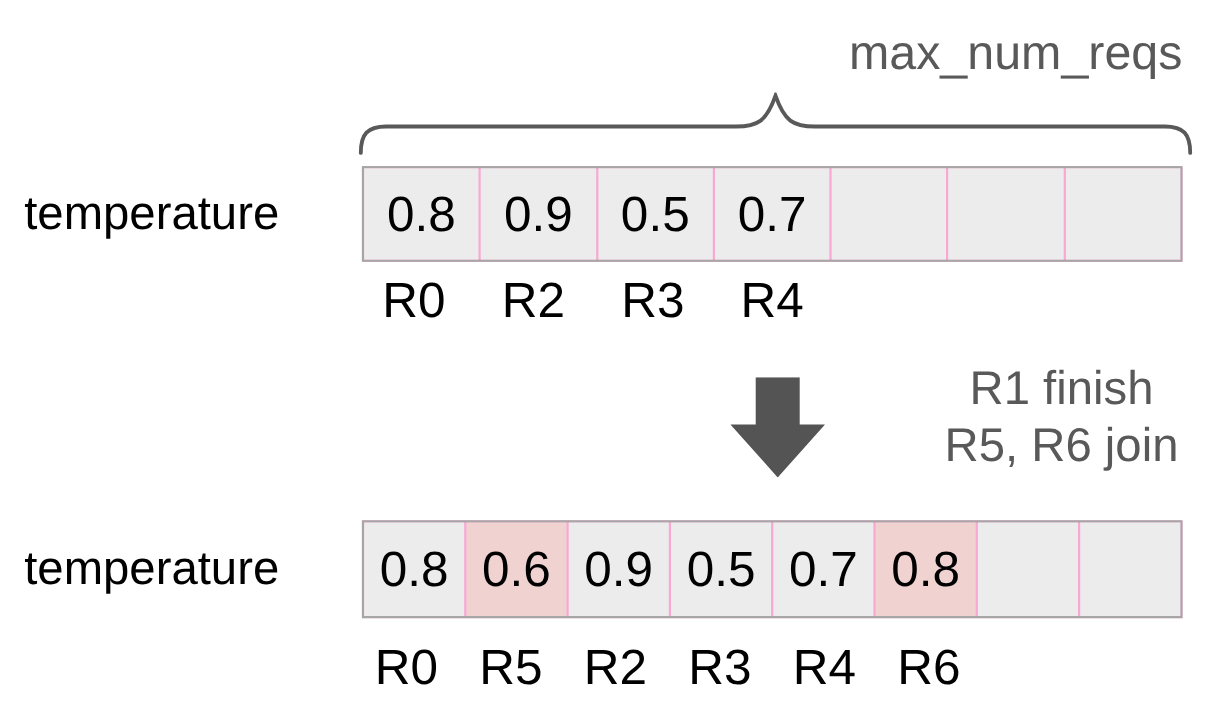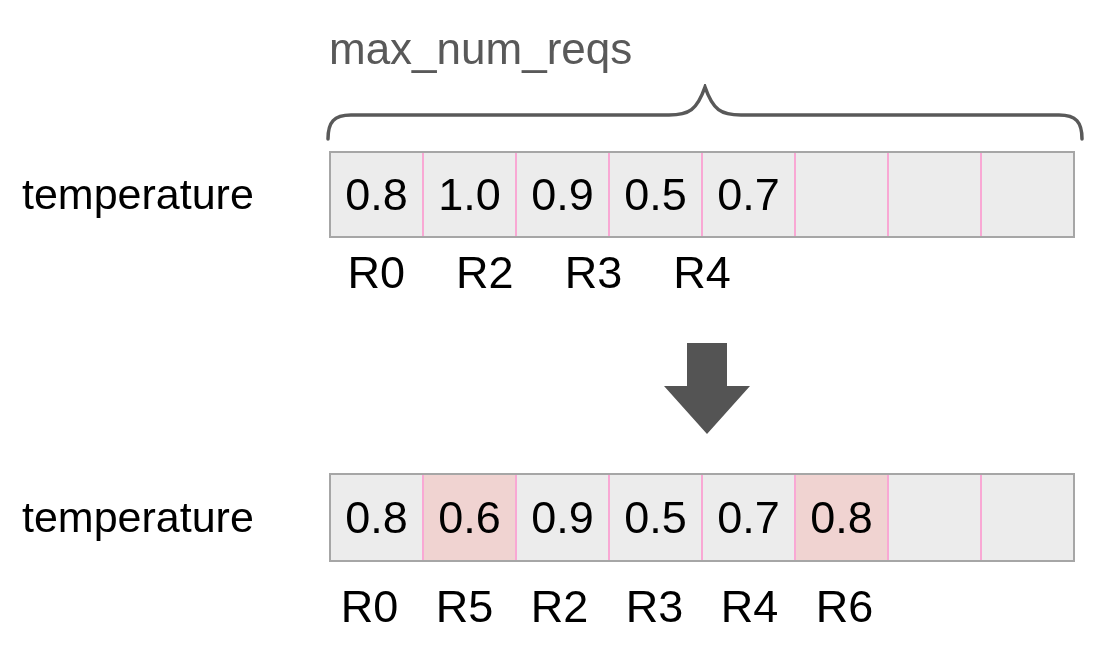--- a/index.html
+++ b/index.html
@@ -5,21 +5,21 @@
   html,body{margin:0;padding:0;}
   body{
     width:1110px;height:656px;background:#ffffff;
     font-family:"Liberation Sans",sans-serif;
     position:relative;overflow:hidden;
   }
   .abs{position:absolute;}
 
   .brace-title{
     left:329px;top:24px;width:746px;
-    text-align:left;font-size:44px;color:#595959;
+    text-align:right;font-size:44px;color:#595959;
     white-space:nowrap;
   }
   .brace-svg{left:325px;top:84px;}
 
   .row-label{
     left:22px;width:300px;
     display:flex;align-items:center;
     font-size:43px;color:#000000;
   }
 
@@ -59,21 +59,20 @@
 
 <div class="abs brace-title">max_num_reqs</div>
 
 <svg class="abs brace-svg" width="760" height="58" viewBox="0 0 760 58">
   <path d="M 3,55 C 3,38 9,31 26,31 L 344,31 C 364,31 372,26 380,3 C 388,26 396,31 416,31 L 734,31 C 751,31 757,38 757,55" fill="none" stroke="#595959" stroke-width="3.5" stroke-linecap="round"></path>
 </svg>
 
 <div class="abs row-label" style="top:151px;height:87px;">temperature</div>
 <div class="abs grid" style="top:151px;height:87px;">
   <div class="cell">0.8</div>
-  <div class="cell">1.0</div>
   <div class="cell">0.9</div>
   <div class="cell">0.5</div>
   <div class="cell">0.7</div>
   <div class="cell"></div>
   <div class="cell"></div>
   <div class="cell"></div>
 </div>
 <div class="abs req-labels" style="top:249px;">
   <div class="req-label-slot">R0</div>
   <div class="req-label-slot">R2</div>
@@ -81,20 +80,22 @@
   <div class="req-label-slot">R4</div>
   <div class="req-label-slot"></div>
   <div class="req-label-slot"></div>
   <div class="req-label-slot"></div>
 </div>
 
 <svg class="abs arrow-svg" width="86" height="91" viewBox="0 0 86 91">
   <polygon points="23,0 63,0 63,43 86,43 43,91 0,43 23,43" fill="#545454"></polygon>
 </svg>
 <div class="abs transition-text">
+  <div>R1 finish</div>
+  <div>R5, R6 join</div>
 </div>
 
 <div class="abs row-label" style="top:473px;height:89px;">temperature</div>
 <div class="abs grid" style="top:473px;height:89px;">
   <div class="cell">0.8</div>
   <div class="cell highlight">0.6</div>
   <div class="cell">0.9</div>
   <div class="cell">0.5</div>
   <div class="cell">0.7</div>
   <div class="cell highlight">0.8</div>

